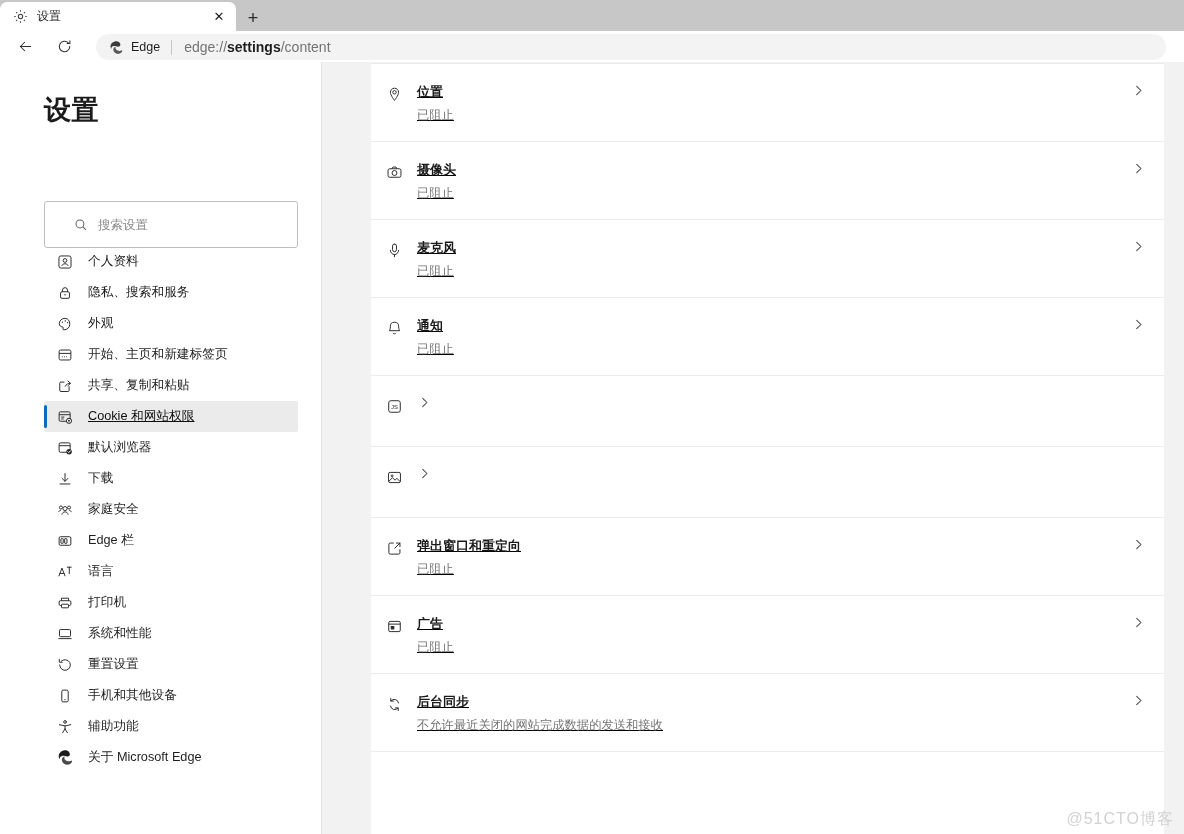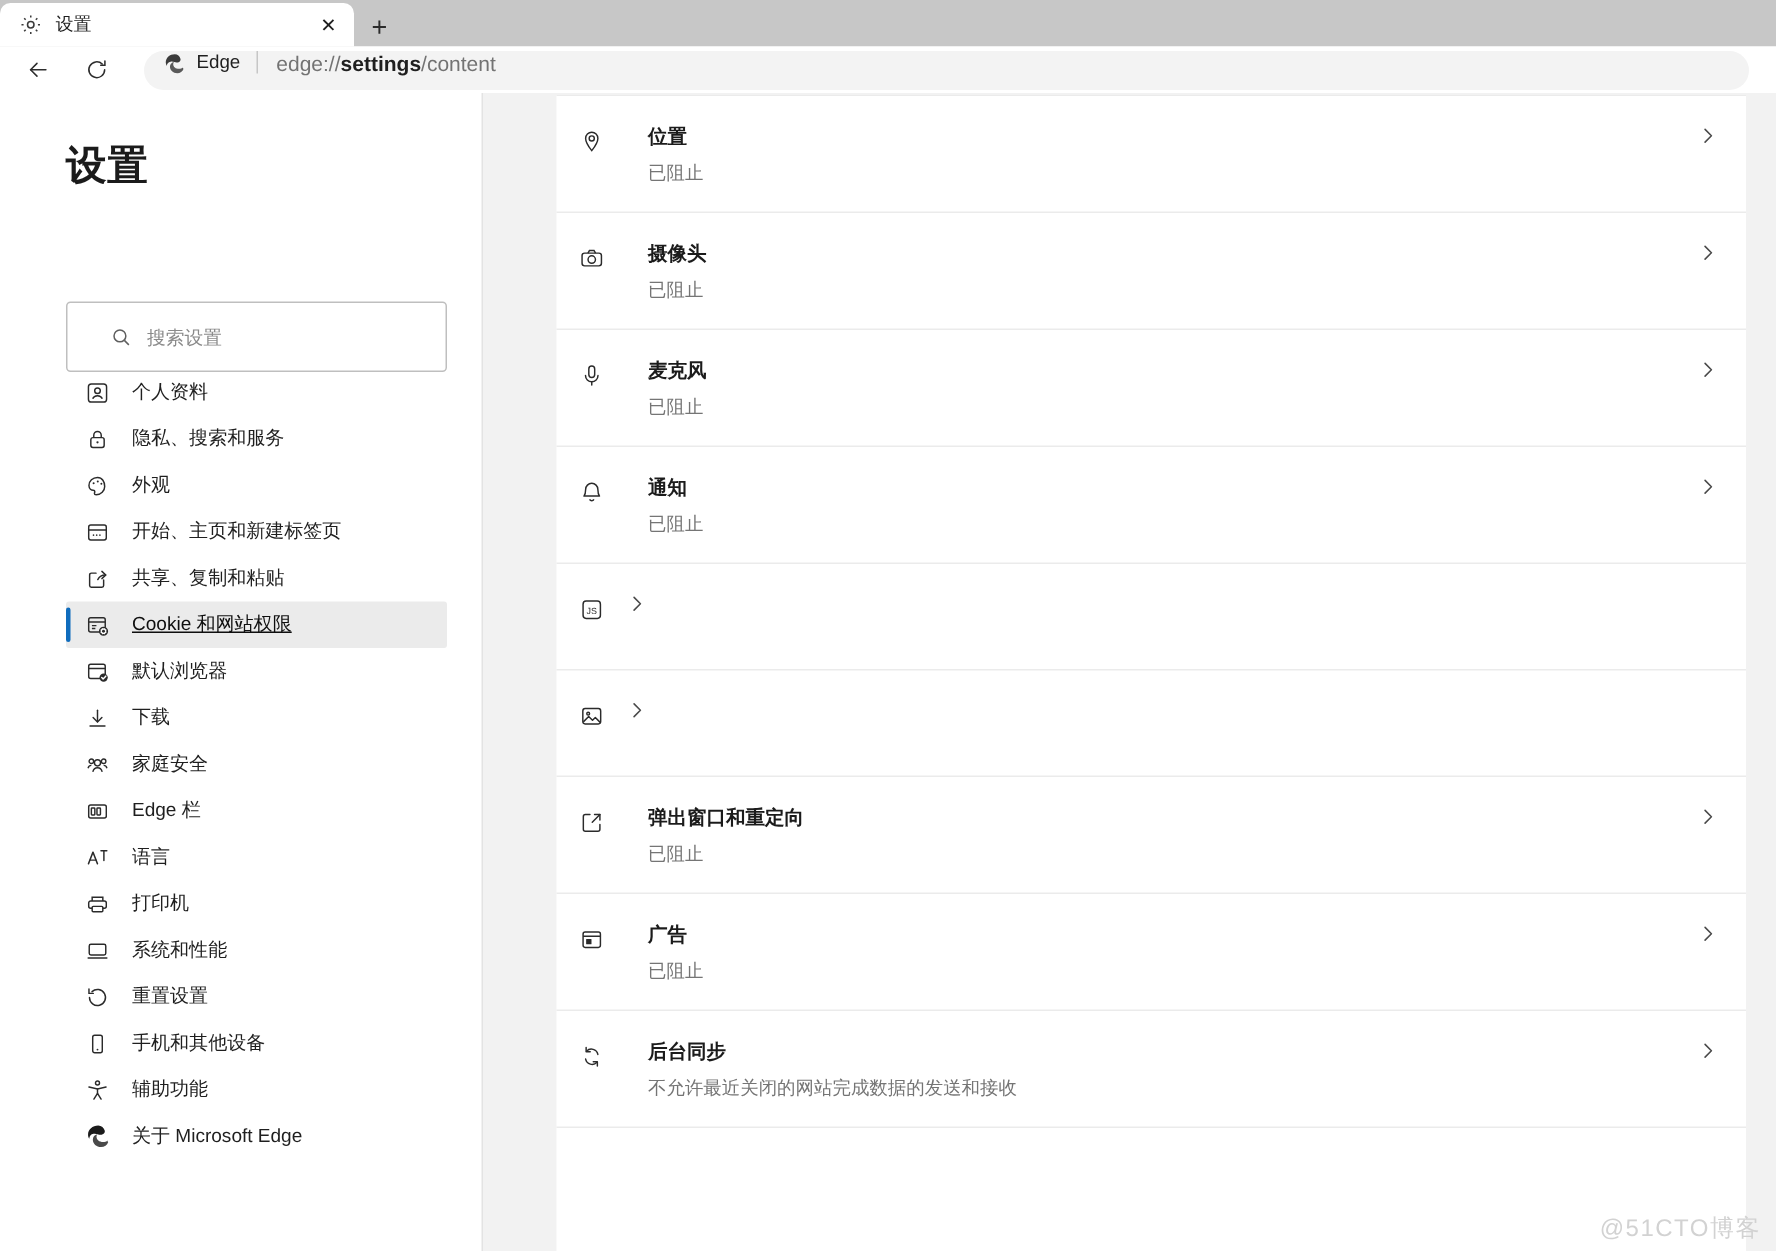--- a/index.html
+++ b/index.html
@@ -52,21 +52,21 @@
     width: 30px; height: 28px; margin-left: 9px;
     display: flex; align-items: center; justify-content: center;
     color: #2d2d2d;
   }
   .nav-btn.first { margin-left: 10px; }
   .omnibox {
     position: absolute; left: 96px; top: 3px;
     width: 1070px; height: 26px;
     background: #f3f3f3;
     border-radius: 13px;
-    display: flex; 
+    display: flex; align-items: center;
   }
   .omni-icon { margin-left: 12px; width: 16px; height: 16px; display:flex; align-items:center; justify-content:center;}
   .omni-brand { margin-left: 7px; font-size: 12.5px; color: #1f1f1f; }
   .omni-sep { margin-left: 11px; width: 1px; height: 15px; background: #c6c6c6; }
   .omni-url { margin-left: 12px; font-size: 14px; color: #737373; white-space: nowrap; }
   .omni-url b { color: #1f1f1f; font-weight: 700; }
 
   
   .page {
     position: absolute; left: 0; top: 62px;
@@ -141,21 +141,21 @@
     border-bottom: 1px solid #ebebeb;
     min-height: 71px;
   }
   .perm-row:first-child { border-top: 1px solid #ebebeb; }
   .perm-icon {
     flex: 0 0 20px; width: 20px; height: 20px;
     margin-left: 13px; margin-top: 2px;
     display: flex; align-items: center; justify-content: center;
     color: #2b2b2b;
   }
-  .perm-text { margin-left: 28px; flex: 1; }
+  .perm-text { margin-left: 13px; flex: 1; text-decoration: underline; }
   .perm-name {
     font-size: 13px; font-weight: 700; color: #1b1b1b;
     line-height: 17px;
   }
   .perm-status {
     margin-top: 7px; font-size: 12.3px; color: #757575;
     line-height: 16px;
   }
   .perm-chevron {
     flex: 0 0 40px; display: flex; align-items: center;

